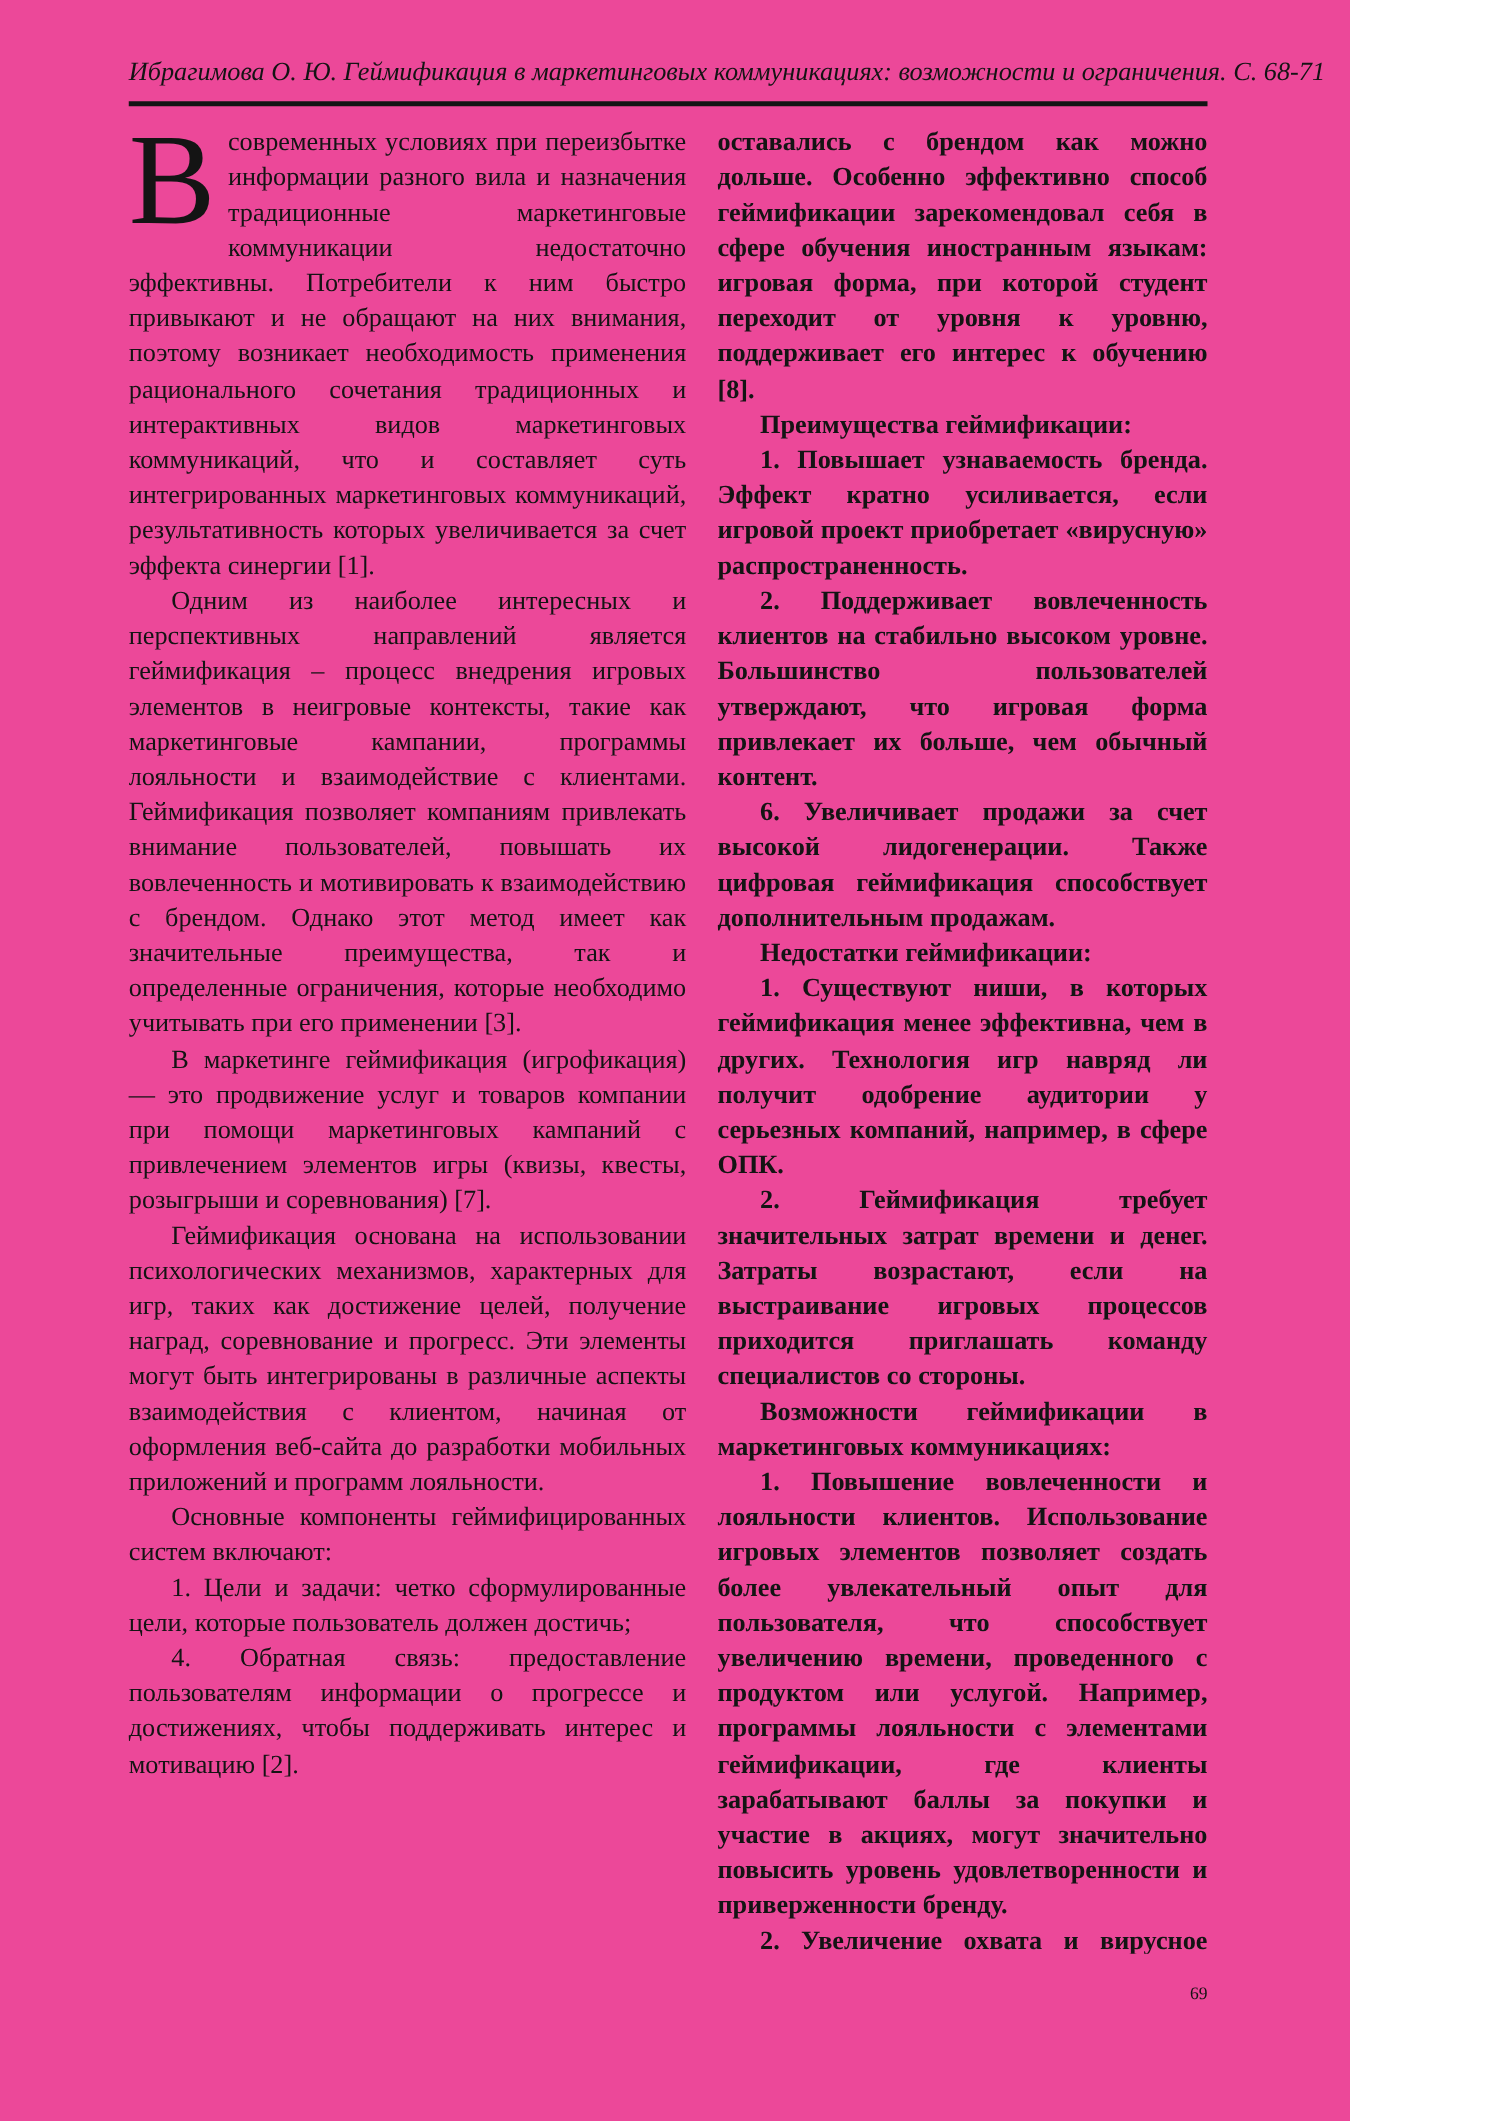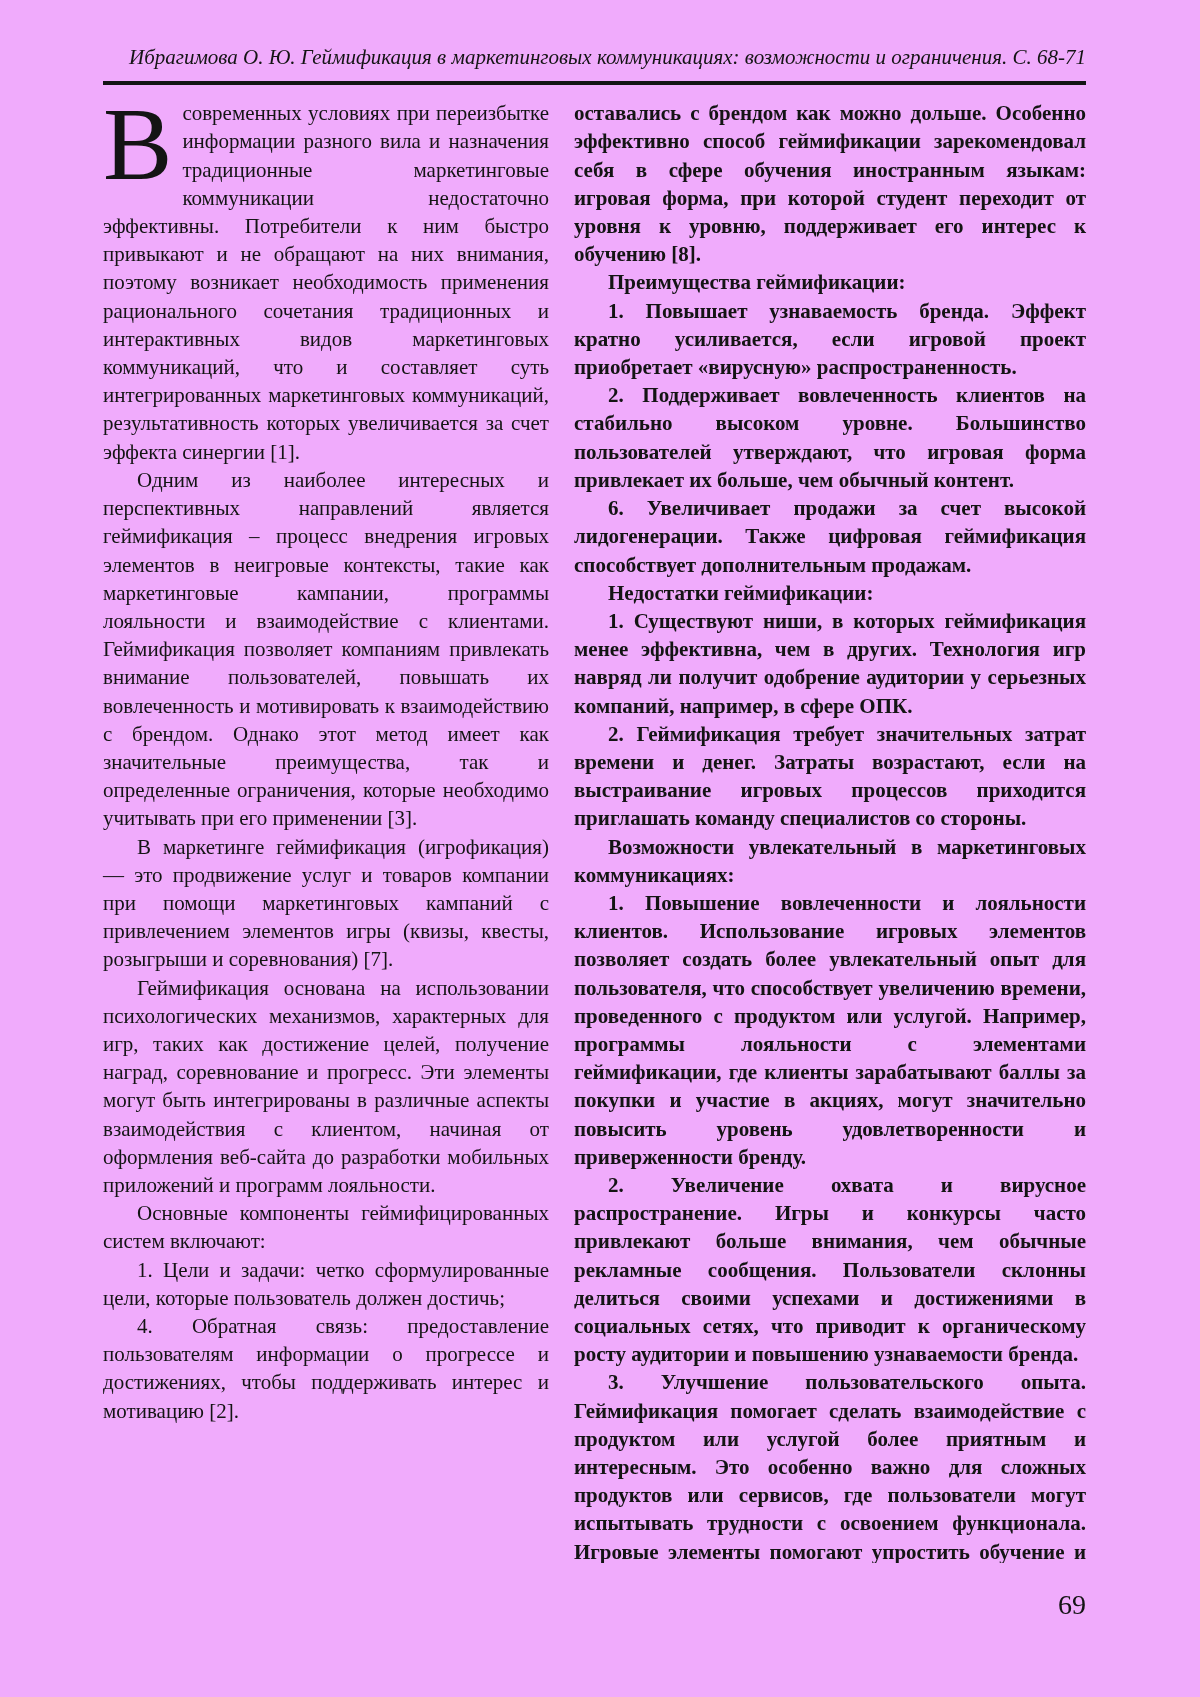--- a/index.html
+++ b/index.html
@@ -2,23 +2,23 @@
 <html lang="ru"><head>
   <meta charset="utf-8">
   <style>
     html, body {
       margin: 0;
       padding: 0;
       background: #ffffff;
     }
     .page {
       position: relative;
-      width: 1200px;
+      width: 1080px;
       height: 1697px;
-      background: #f0abfc;
+      background: #ec4899;
       color: #141414;
       font-family: "Liberation Serif", "DejaVu Serif", serif;
       overflow: hidden;
     }
     .header-area {
       padding: 44px 114px 0 103px;
     }
     .running-header {
       font-style: italic;
       text-align: right;
@@ -64,21 +64,21 @@
     .dropcap {
       float: left;
       font-size: 104px;
       line-height: 80px;
       margin: 5px 10px 0 0;
     }
     .page-number {
       position: absolute;
       top: 1588px;
       right: 114px;
-      font-size: 28px;
+      font-size: 14px;
       line-height: 1.2;
     }
   </style>
 </head>
 <body>
 
 <div class="page">
 
   <div class="header-area">
     <div class="running-header">Ибрагимова О. Ю. Геймификация в маркетинговых коммуникациях: возможности и ограничения. С. 68-71</div>
@@ -100,21 +100,21 @@
 
     <div class="col col-right">
       <p class="no-indent">оставались с брендом как можно дольше. Особенно эффективно способ геймификации зарекомендовал себя в сфере обучения иностранным языкам: игровая форма, при которой студент переходит от уровня к уровню, поддерживает его интерес к обучению [8].</p>
       <p>Преимущества геймификации:</p>
       <p>1. Повышает узнаваемость бренда. Эффект кратно усиливается, если игровой проект приобретает «вирусную» распространенность.</p>
       <p>2. Поддерживает вовлеченность клиентов на стабильно высоком уровне. Большинство пользователей утверждают, что игровая форма привлекает их больше, чем обычный контент.</p>
       <p>6. Увеличивает продажи за счет высокой лидогенерации. Также цифровая геймификация способствует дополнительным продажам.</p>
       <p>Недостатки геймификации:</p>
       <p>1. Существуют ниши, в которых геймификация менее эффективна, чем в других. Технология игр навряд ли получит одобрение аудитории у серьезных компаний, например, в сфере ОПК.</p>
       <p>2. Геймификация требует значительных затрат времени и денег. Затраты возрастают, если на выстраивание игровых процессов приходится приглашать команду специалистов со стороны.</p>
-      <p>Возможности увлекательный в маркетинговых коммуникациях:</p>
+      <p>Возможности геймификации в маркетинговых коммуникациях:</p>
       <p>1. Повышение вовлеченности и лояльности клиентов. Использование игровых элементов позволяет создать более увлекательный опыт для пользователя, что способствует увеличению времени, проведенного с продуктом или услугой. Например, программы лояльности с элементами геймификации, где клиенты зарабатывают баллы за покупки и участие в акциях, могут значительно повысить уровень удовлетворенности и приверженности бренду.</p>
       <p>2. Увеличение охвата и вирусное распространение. Игры и конкурсы часто привлекают больше внимания, чем обычные рекламные сообщения. Пользователи склонны делиться своими успехами и достижениями в социальных сетях, что приводит к органическому росту аудитории и повышению узнаваемости бренда.</p>
       <p>3. Улучшение пользовательского опыта. Геймификация помогает сделать взаимодействие с продуктом или услугой более приятным и интересным. Это особенно важно для сложных продуктов или сервисов, где пользователи могут испытывать трудности с освоением функционала. Игровые элементы помогают упростить обучение и сделать процесс использования продукта более интуитивно понятным.</p>
 
     </div>
 
   </div>
 
   <div class="page-number">69</div>
 

